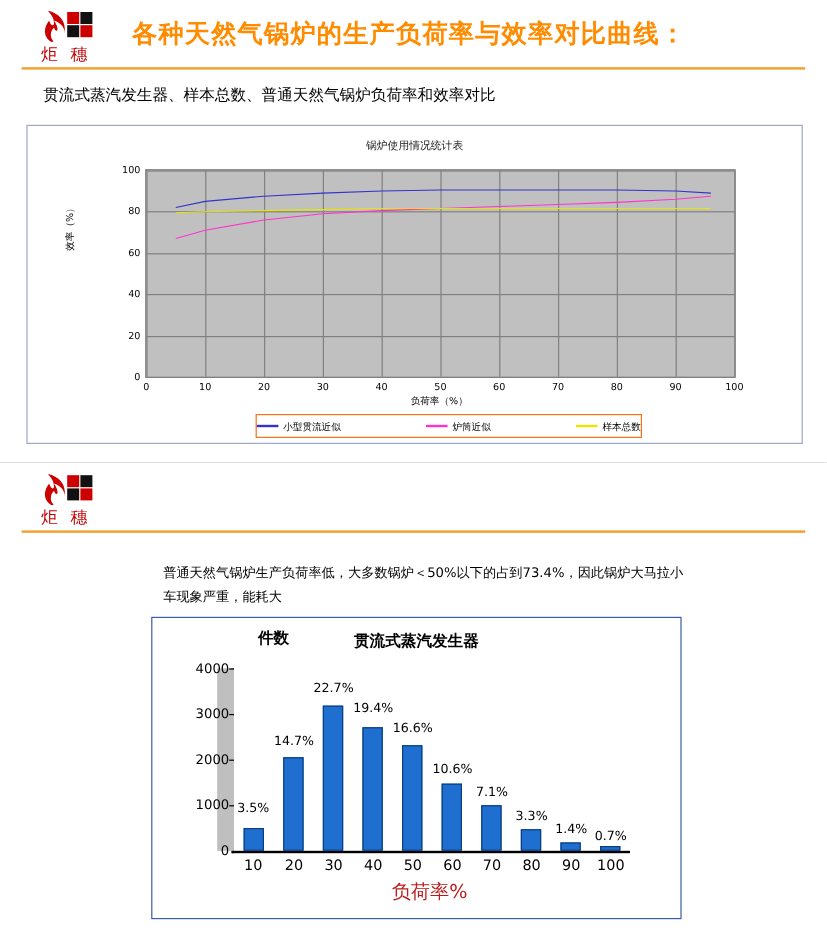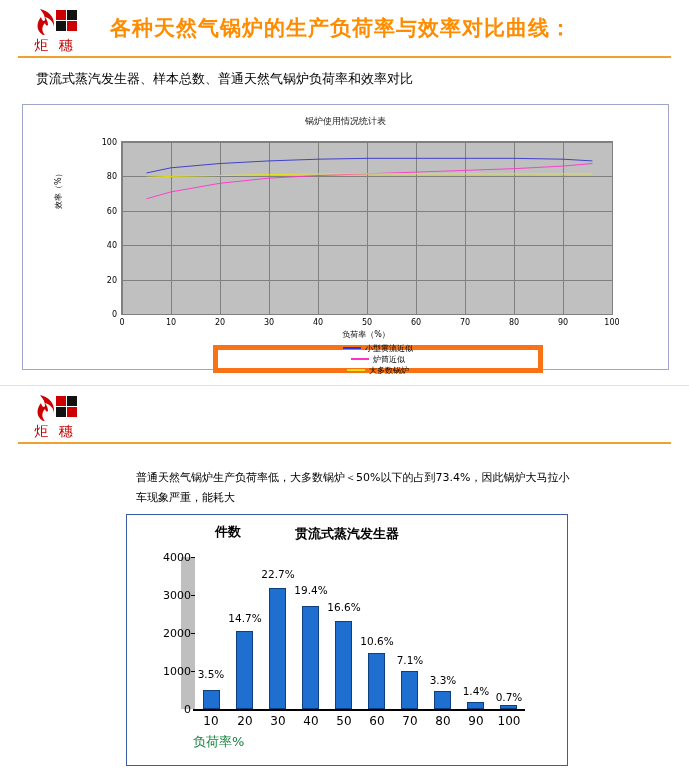--- a/index.html
+++ b/index.html
@@ -145,26 +145,25 @@
     text-align: center;
     font-size: 8px;
     color: #000;
   }
   .legend1 {
     position: absolute;
     left: 190px;
     top: 240px;
     width: 320px;
     height: 18px;
-    border: 5px solid #f97316;
+    border: 1px solid #f97316;
     background: #fff;
     display: flex;
     align-items: center;
-    justify-content: center;
-    flex-direction: column;
+    justify-content: space-between;
   }
   .legend1 .item {
     display: flex;
     align-items: center;
     font-size: 8px;
     color: #000;
   }
   .legend1 .swatch {
     width: 18px;
     height: 2px;
@@ -262,22 +261,23 @@
     font-size: 12px;
     color: #000;
     transform: translateX(-50%);
     white-space: nowrap;
   }
   .axis-title-x2 {
     position: absolute;
     left: 66px;
     width: 330px;
     top: 218px;
-    font-size: 13px;
-    color: #15803d;
+    text-align: center;
+    font-size: 16px;
+    color: #b91c1c;
   }
   .sample-note {
     position: absolute;
     left: 288px;
     top: 92px;
     font-size: 11.5px;
     color: #cc0000;
     font-weight: bold;
     white-space: nowrap;
   }
@@ -366,21 +366,21 @@
         <div class="item">
           <span class="swatch" style="background:#3333cc"></span>
           <span>小型贯流近似</span>
         </div>
         <div class="item">
           <span class="swatch" style="background:#ff33cc"></span>
           <span>炉筒近似</span>
         </div>
         <div class="item">
           <span class="swatch" style="background:#e6e600"></span>
-          <span>大多数锅炉</span>
+          <span>样本总数</span>
         </div>
       </div>
     </div>
   </div>
 
   <div class="slide slide-2">
     <div class="slide-header">
       <div class="logo">
         <div class="logo-mark">
           <svg width="60" height="28" viewBox="0 0 60 28">

